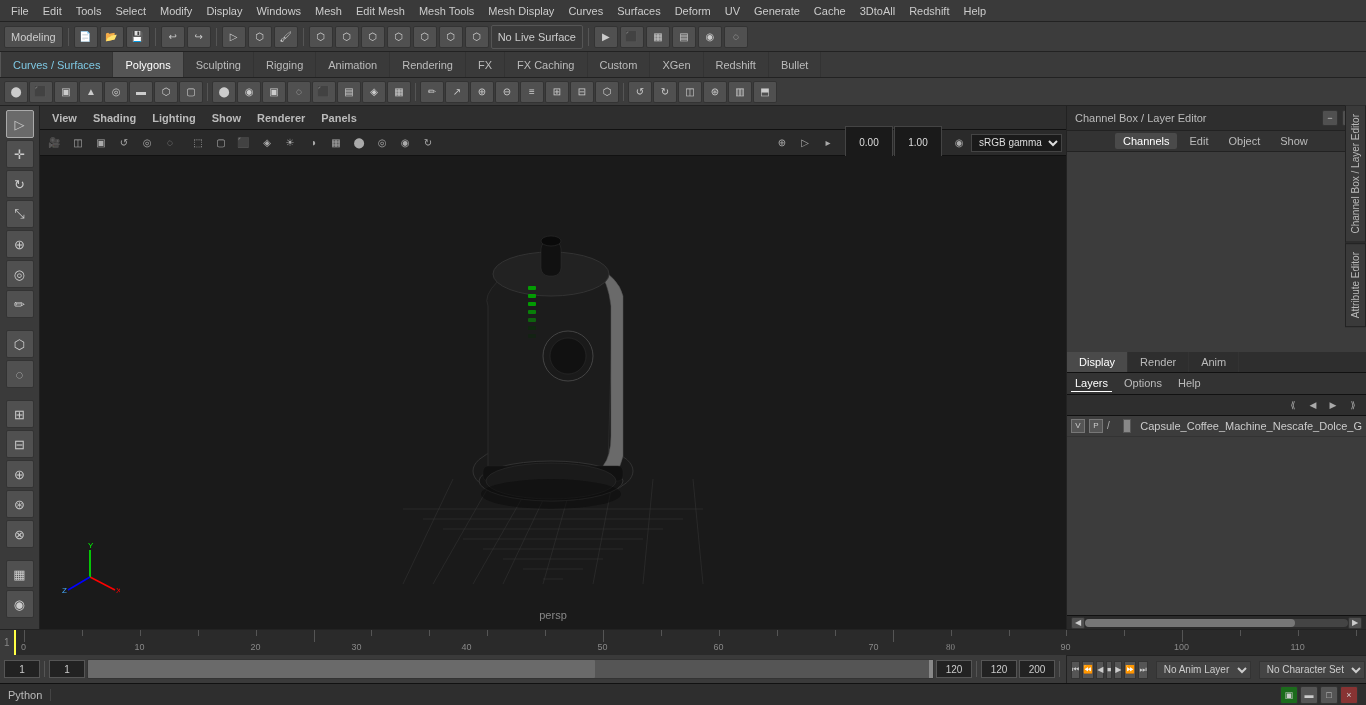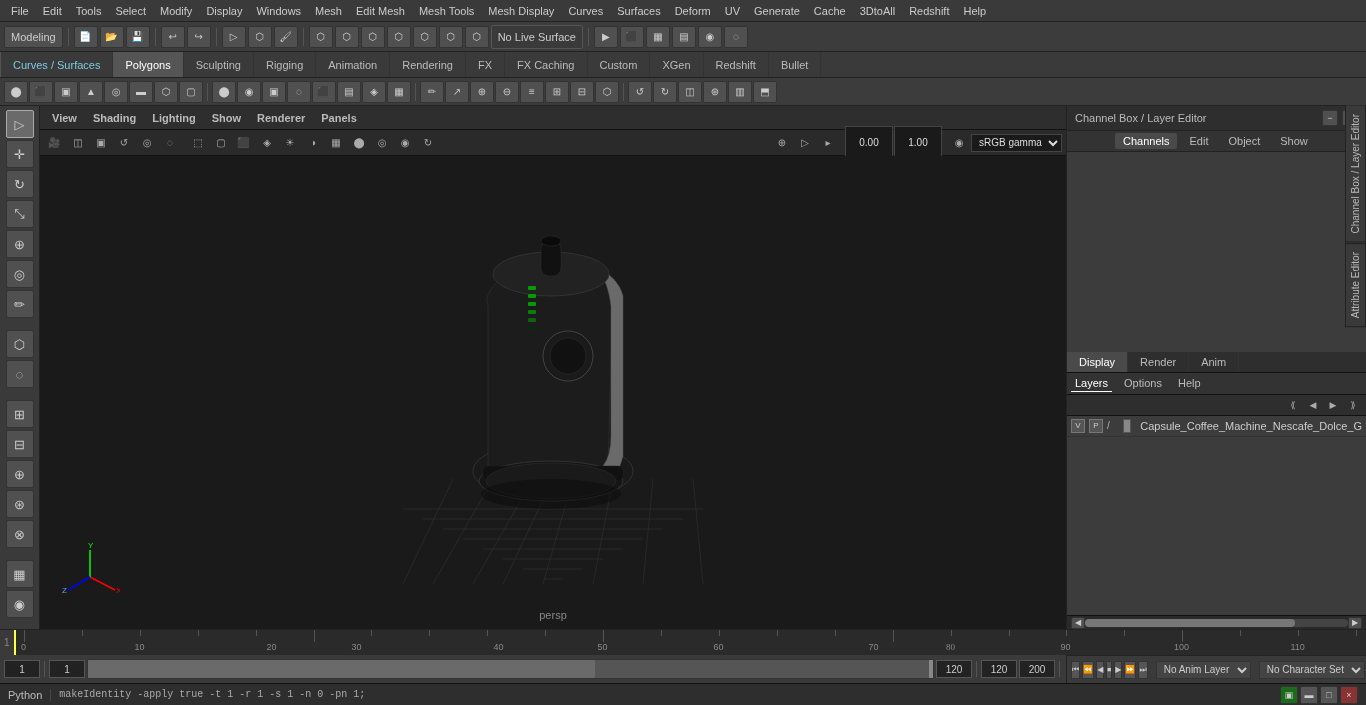--- a/index.html
+++ b/index.html
@@ -850,27 +850,27 @@
   <div id="timeline-ruler">
     <div class="timeline-playhead"></div>
 
   <div class="tick-mark" style="left: 10px; height: 12px;"></div>
       <div class="tick-label" style="left: 10px;">0</div>
       <div class="tick-mark" style="left: 68px; height: 6px;"></div>
       <div class="tick-mark" style="left: 126px; height: 6px;"></div>
       <div class="tick-label" style="left: 126px;">10</div>
       <div class="tick-mark" style="left: 184px; height: 6px;"></div>
       <div class="tick-mark" style="left: 242px; height: 6px;"></div>
-      <div class="tick-label" style="left: 258px;">20</div>
+      <div class="tick-label" style="left: 242px;">20</div>
       <div class="tick-mark" style="left: 300px; height: 12px;"></div>
       <div class="tick-mark" style="left: 357px; height: 6px;"></div>
       <div class="tick-label" style="left: 343px;">30</div>
       <div class="tick-mark" style="left: 415px; height: 6px;"></div>
       <div class="tick-mark" style="left: 473px; height: 6px;"></div>
-      <div class="tick-label" style="left: 485px; text-align: right;">40</div>
+      <div class="tick-label" style="left: 453px; text-align: right;">40</div>
       <div class="tick-mark" style="left: 531px; height: 6px;"></div>
       <div class="tick-mark" style="left: 589px; height: 12px;"></div>
       <div class="tick-label" style="left: 589px;">50</div>
       <div class="tick-mark" style="left: 647px; height: 6px;"></div>
       <div class="tick-mark" style="left: 705px; height: 6px;"></div>
       <div class="tick-label" style="left: 705px;">60</div>
       <div class="tick-mark" style="left: 763px; height: 6px;"></div>
       <div class="tick-mark" style="left: 821px; height: 6px;"></div>
       <div class="tick-label" style="left: 860px;">70</div>
       <div class="tick-mark" style="left: 879px; height: 12px;"></div>
@@ -922,21 +922,20 @@
     <div class="bt-separator"></div>
     <select class="no-layer-dropdown">
       <option>No Character Set</option>
     </select>
 
   </div>
 </div>
 
 <div id="status-bar">
   <div id="python-label">Python</div>
-  <div id="command-text">makeIdentity -apply true -t 1 -r 1 -s 1 -n 0 -pn 1;</div>
 
   <div style="display:flex; gap:2px; margin-left:auto;">
     <div style="width:18px;height:18px;background:#1c6b1c;border:1px solid #333;border-radius:2px;display:flex;align-items:center;justify-content:center;font-size:9px;color:#ccc;cursor:pointer;">▣</div>
     <div style="width:18px;height:18px;background:#555;border:1px solid #333;border-radius:2px;display:flex;align-items:center;justify-content:center;font-size:9px;color:#ccc;cursor:pointer;">▬</div>
     <div style="width:18px;height:18px;background:#555;border:1px solid #333;border-radius:2px;display:flex;align-items:center;justify-content:center;font-size:9px;color:#ccc;cursor:pointer;">□</div>
     <div style="width:18px;height:18px;background:#883333;border:1px solid #333;border-radius:2px;display:flex;align-items:center;justify-content:center;font-size:9px;color:#ccc;cursor:pointer;">×</div>
   </div>
 </div>
 
 </body></html>

